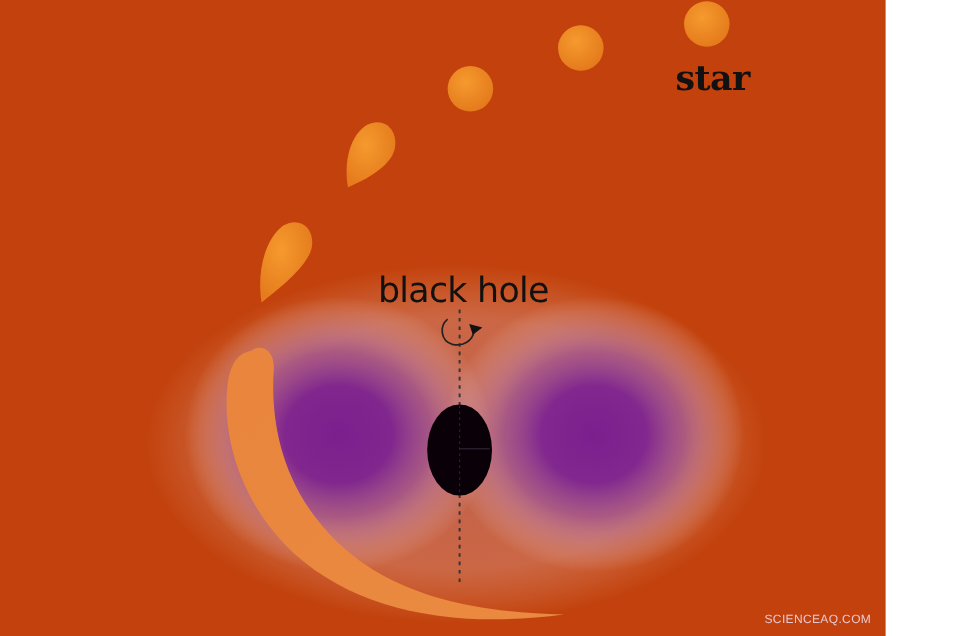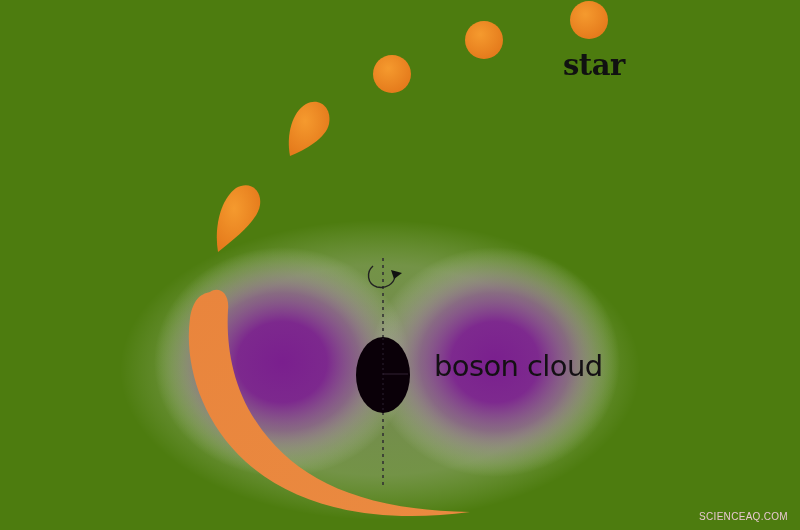--- a/index.html
+++ b/index.html
@@ -2,24 +2,24 @@
 <html><head>
   <meta charset="utf-8">
   <style>
     html, body {
       margin: 0;
       padding: 0;
       background: #ffffff;
     }
     #stage {
       position: relative;
-      width: 800px;
+      width: 738px;
       height: 530px;
       overflow: hidden;
-      background: #4d7c0f;
+      background: #c2410c;
       font-family: "DejaVu Sans", "Liberation Sans", sans-serif;
     }
     #diagram-svg {
       position: absolute;
       left: 0;
       top: 0;
       width: 800px;
       height: 530px;
     }
     .label {
@@ -126,15 +126,15 @@
     <line x1="383" y1="338" x2="383" y2="412" stroke="#2a2030" stroke-width="1" stroke-dasharray="2,3"></line>
     <line x1="383" y1="374" x2="408" y2="374" stroke="#3a2a40" stroke-width="0.8"></line>
 
     <g>
       <path d="M 373 266 C 366 272, 367 284, 377 287 C 386 289, 394 284, 395 276" fill="none" stroke="#222222" stroke-width="1.4"></path>
       <path d="M 391 270 L 402 273 L 394 279 Z" fill="#111111"></path>
     </g>
   </svg>
 
   <div id="label-star" class="label">star</div>
-  <div id="label-boson-cloud" class="label">boson cloud</div>
+  <div id="label-black-hole" class="label">black hole</div>
   <div id="watermark">SCIENCEAQ.COM</div>
 </div>
 
 </body></html>

